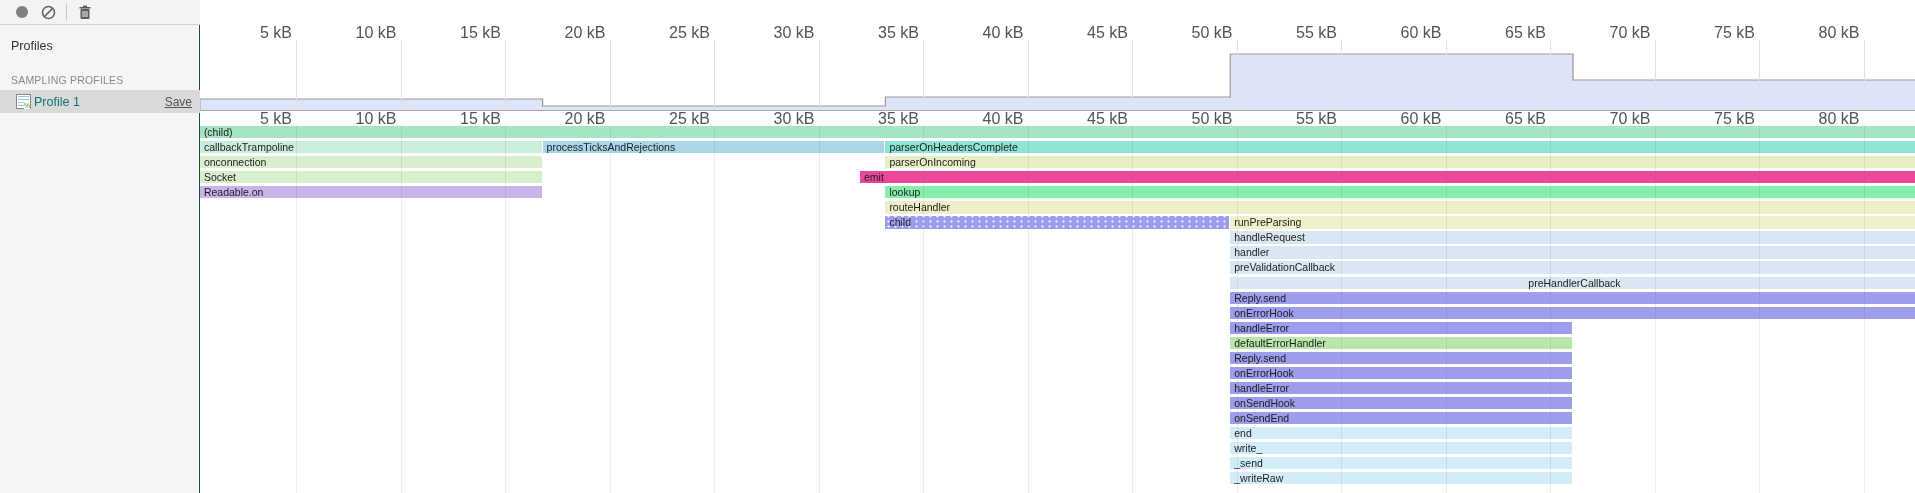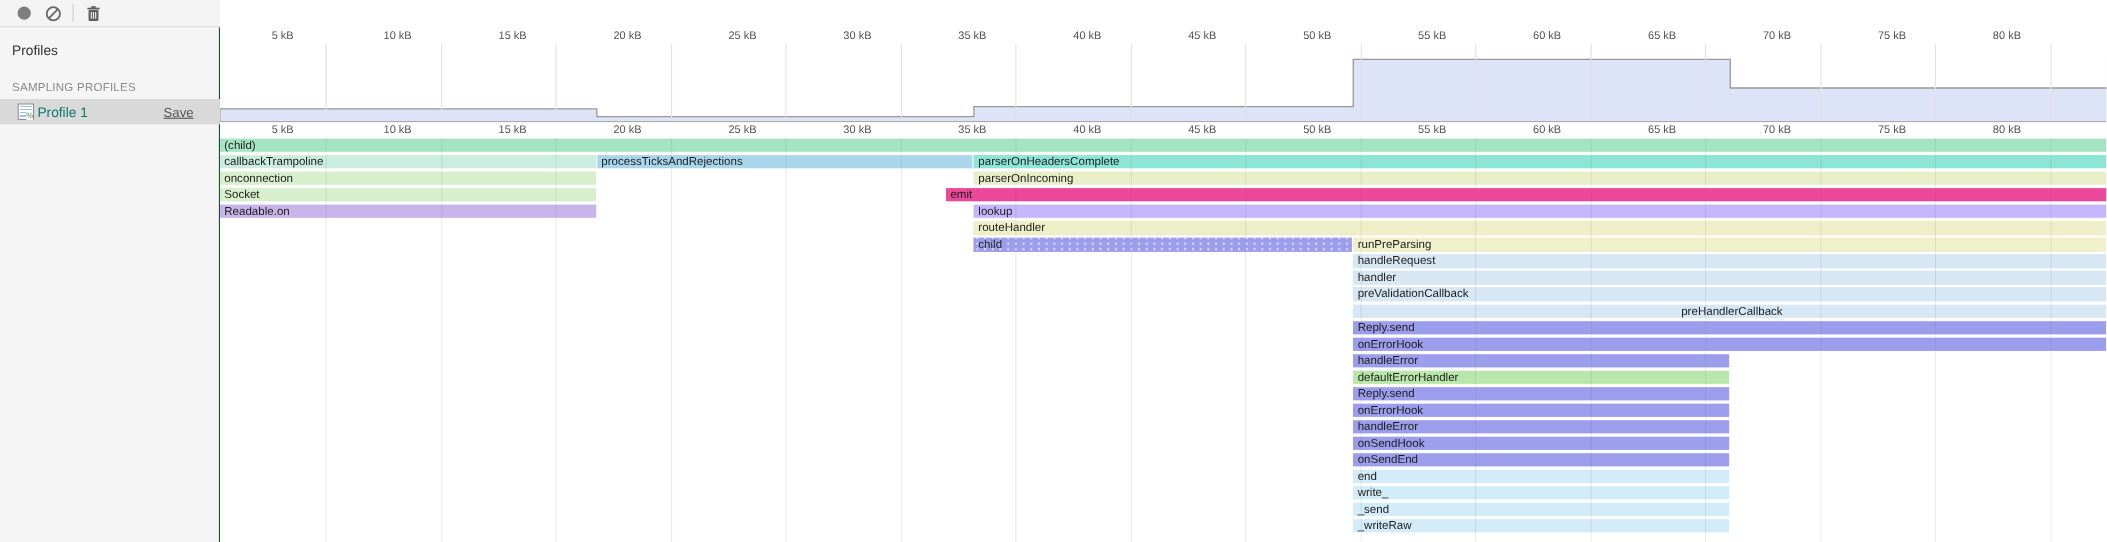--- a/index.html
+++ b/index.html
@@ -45,31 +45,31 @@
   }
   .profile-icon .lines{
     position:absolute;inset:1px;
     background:repeating-linear-gradient(to bottom,#9fc3dc 0 1px,transparent 1px 3px);
   }
   .profile-icon .pct{
     position:absolute;right:0;bottom:-1px;font-size:7px;color:#3f9c35;background:#fff;line-height:7px;
   }
   .profile-name{font-size:12.5px;color:#0f766e;margin-left:3px;}
   .save-link{
-    margin-left:auto;margin-right:24px;font-size:12px;color:#555;
+    margin-left:auto;margin-right:8px;font-size:12px;color:#555;
     text-decoration:underline;cursor:pointer;
   }
   
   .ruler-top{position:absolute;left:200px;top:25px;right:0;height:15px;background:#fff;}
   .overview{position:absolute;left:200px;top:40px;right:0;height:70px;background:#fff;cursor:col-resize;}
   .ruler-bottom{position:absolute;left:200px;top:110px;right:0;height:15px;background:#fff;border-top:1px solid #aaa;box-sizing:border-box;}
   .flame{position:absolute;left:200px;top:125px;right:0;bottom:0;background:#fff;overflow:hidden;}
   .tick-label{
     position:absolute;top:0;height:15px;line-height:15px;width:70px;
-    text-align:center;font-size:10px;color:#545454;pointer-events:none;
+    text-align:right;font-size:16px;color:#545454;pointer-events:none;
   }
   .gridline{position:absolute;top:0;bottom:0;width:1px;}
   .overview .gridline{background:#e2e2e2;}
   .flame .gridline{background:rgba(110,110,110,.13);z-index:5;}
   .flame-bar{
     position:absolute;height:12.3px;box-sizing:border-box;
     font-size:10.5px;line-height:12.3px;color:#1d1d1d;
     padding-left:4px;overflow:hidden;white-space:nowrap;cursor:pointer;z-index:2;
   }
   .flame-bar.dotted{
@@ -210,21 +210,21 @@
     <div class="gridline" style="left: 1663.5px;"></div>
     <div class="flame-bar" style="left: -0.14px; width: 1714.89px; top: 1px; background: rgb(164, 228, 194);">(child)</div>
     <div class="flame-bar" style="left: -0.14px; width: 341.76px; top: 16.05px; background: rgb(203, 237, 221);">callbackTrampoline</div>
     <div class="flame-bar" style="left: 342.62px; width: 341.76px; top: 16.05px; background: rgb(170, 214, 236);">processTicksAndRejections</div>
     <div class="flame-bar" style="left: 685.38px; width: 1029.37px; top: 16.05px; background: rgb(140, 229, 213);">parserOnHeadersComplete</div>
     <div class="flame-bar" style="left: -0.14px; width: 341.76px; top: 31.1px; background: rgb(216, 239, 205);">onconnection</div>
     <div class="flame-bar" style="left: 685.38px; width: 1029.37px; top: 31.1px; background: rgb(232, 239, 199);">parserOnIncoming</div>
     <div class="flame-bar" style="left: -0.14px; width: 341.76px; top: 46.15px; background: rgb(216, 239, 205);">Socket</div>
     <div class="flame-bar" style="left: 660px; width: 1222px; top: 46.15px; background: #ec4899;">emit</div>
     <div class="flame-bar" style="left: -0.14px; width: 341.76px; top: 61.2px; background: rgb(201, 180, 234);">Readable.on</div>
-    <div class="flame-bar" style="left: 685.38px; width: 1029.37px; top: 61.2px; background: #c4b5fd;">lookup</div>
+    <div class="flame-bar" style="left: 685.38px; width: 1029.37px; top: 61.2px; background: #86efac;">lookup</div>
     <div class="flame-bar" style="left: 685.38px; width: 1029.37px; top: 76.25px; background: rgb(238, 238, 201);">routeHandler</div>
     <div class="flame-bar dotted" style="left: 685.38px; width: 343.85px; top: 91.3px; background-color: rgb(156, 157, 236);">child</div>
     <div class="flame-bar" style="left: 1030.23px; width: 684.52px; top: 91.3px; background: rgb(240, 240, 202);">runPreParsing</div>
     <div class="flame-bar" style="left: 1030.23px; width: 684.52px; top: 106.35px; background: rgb(215, 231, 244);">handleRequest</div>
     <div class="flame-bar" style="left: 1030.23px; width: 684.52px; top: 121.4px; background: rgb(215, 231, 244);">handler</div>
     <div class="flame-bar" style="left: 1030.23px; width: 684.52px; top: 136.45px; background: rgb(215, 231, 244);">preValidationCallback</div>
     <div class="flame-bar" style="left: 1030.23px; width: 684.52px; top: 151.5px; background: rgb(215, 231, 244); text-align: center;">preHandlerCallback</div>
     <div class="flame-bar" style="left: 1030.23px; width: 684.52px; top: 166.55px; background: rgb(156, 157, 236);">Reply.send</div>
     <div class="flame-bar" style="left: 1030.23px; width: 684.52px; top: 181.6px; background: rgb(156, 157, 236);">onErrorHook</div>
     <div class="flame-bar" style="left: 1030.23px; width: 341.76px; top: 196.65px; background: rgb(156, 157, 236);">handleError</div>

